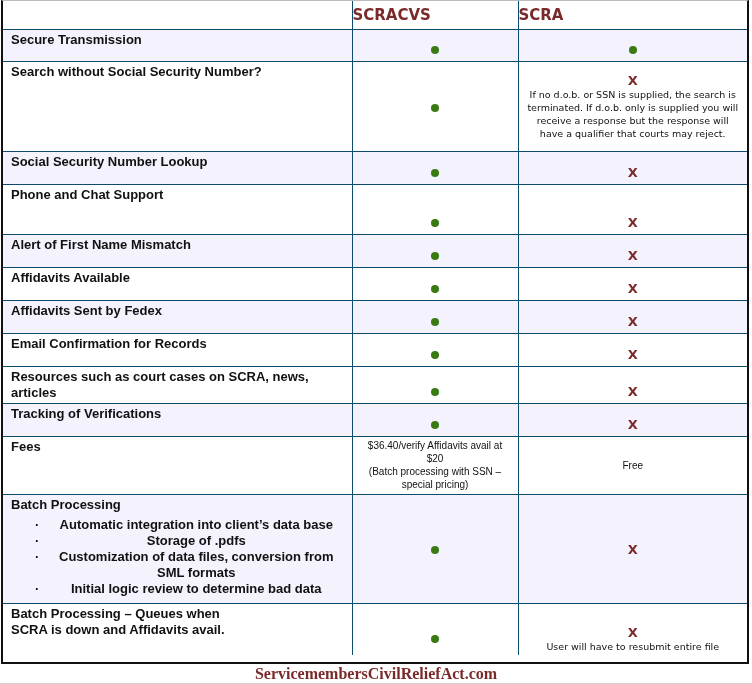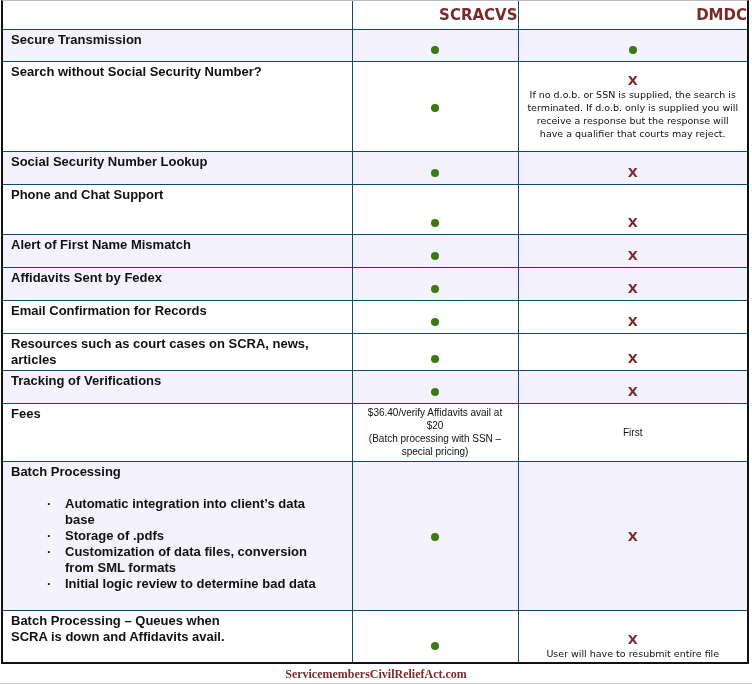--- a/index.html
+++ b/index.html
@@ -13,58 +13,58 @@
     col.c1 { width: 349px; }
     col.c2 { width: 166px; }
     col.c3 { width: auto; }
     td, th { border: 1px solid #0c4a6e; padding: 0; vertical-align: top; }
     tr:first-child th { border-top: none; }
     td:first-child, th:first-child { border-left: none; }
     td:last-child, th:last-child { border-right: none; }
     tr:last-child td { border-bottom: none; margin-top: 38px; }
     th {
       height: 28px; font-family: "DejaVu Sans", sans-serif; font-weight: bold; font-size: 15px;
-      color: #7a2a2a; text-align: right; vertical-align: middle; background: #fff;
+      color: #7a2a2a; text-align: left; vertical-align: middle; background: #fff;
     }
     tr.shade td { background: #f3f2fd; }
     tr.plain td { background: #ffffff; }
     .feat {
       font-family: "Liberation Sans", sans-serif; font-weight: bold; font-size: 13px; color: #111;
       padding: 2px 8px; line-height: 16px;
     }
     .val { text-align: center; position: relative; }
     .mark-wrap { position: absolute; left: 0; right: 0; bottom: 3px; text-align: center; }
     .dot { display: inline-block; width: 8px; height: 8px; border-radius: 50%; background: #3a7a12; }
     .x { font-family: "DejaVu Sans", sans-serif; font-weight: bold; font-size: 13px; color: #7a2a2a; line-height: 14px; }
     .note { font-family: "DejaVu Sans", sans-serif; font-size: 9.5px; color: #111; line-height: 13px; padding: 0 6px; }
     .fee { font-family: Liberation Sans, sans-serif; font-size: 10px; color: #111; line-height: 13px; padding: 2px 4px; }
-    .bullets { list-style: none; margin: 16px; padding: 0 0 0 26px; }
+    .bullets { list-style: none; margin: 4px; padding: 0 0 0 26px; text-align: center; }
     .bullets li { position: relative; padding-left: 12px; }
     .bullets li::before { content: "·"; position: absolute; left: -6px; top: 0; font-weight: bold; }
     .footer {
       position: absolute; left: 0; right: 0; top: 664px; height: 20px; text-align: center;
-      font-family: "Liberation Serif", serif; font-weight: bold; font-size: 12px; color: #7a2a2a; line-height: 20px;
+      font-family: "Liberation Serif", serif; font-weight: bold; font-size: 16px; color: #7a2a2a; line-height: 20px;
     }
     .footer-rule { position: absolute; left: 0; right: 0; top: 683px; height: 1px; background: #cfcfcf; }
   </style>
 </head>
 <body>
 
 <div class="frame">
   <table>
     <colgroup>
         <col class="c1">
         <col class="c2">
         <col class="c3">
       </colgroup>
     <tbody>
         <tr>
       <th></th>
       <th>SCRACVS</th>
-      <th>DMDC</th>
+      <th>SCRA</th>
     </tr>
 
     <tr class="shade" style="height:32px">
       <td class="feat">Secure Transmission</td>
       <td class="val">
             <div class="mark-wrap"><span class="dot"></span></div>
           </td>
       <td class="val">
             <div class="mark-wrap"><span class="dot"></span></div>
           </td>
@@ -92,20 +92,29 @@
       <td class="feat">Phone and Chat Support</td>
       <td class="val">
             <div class="mark-wrap"><span class="dot"></span></div>
           </td>
       <td class="val">
             <div class="mark-wrap"><span class="x">X</span></div>
           </td>
     </tr>
     <tr class="shade" style="height:33px">
       <td class="feat">Alert of First Name Mismatch</td>
+      <td class="val">
+            <div class="mark-wrap"><span class="dot"></span></div>
+          </td>
+      <td class="val">
+            <div class="mark-wrap"><span class="x">X</span></div>
+          </td>
+    </tr>
+    <tr class="plain" style="height:33px">
+      <td class="feat">Affidavits Available</td>
       <td class="val">
             <div class="mark-wrap"><span class="dot"></span></div>
           </td>
       <td class="val">
             <div class="mark-wrap"><span class="x">X</span></div>
           </td>
     </tr>
     <tr class="shade" style="height:33px">
       <td class="feat">Affidavits Sent by Fedex</td>
       <td class="val">
@@ -144,21 +153,21 @@
     </tr>
 
     <tr class="plain" style="height:58px">
       <td class="feat">Fees</td>
       <td class="val fee">
         <div>$36.40/verify Affidavits avail at</div>
         <div>$20</div>
         <div>(Batch processing with SSN –</div>
         <div>special pricing)</div>
       </td>
-      <td class="val fee" style="vertical-align:middle">First</td>
+      <td class="val fee" style="vertical-align:middle">Free</td>
     </tr>
 
     <tr class="shade" style="height:106px">
       <td class="feat">
         <div>Batch Processing</div>
         <ul class="bullets">
           <li>Automatic integration into client’s data base</li>
           <li>Storage of .pdfs</li>
           <li>Customization of data files, conversion from SML formats</li>
           <li>Initial logic review to determine bad data</li>

